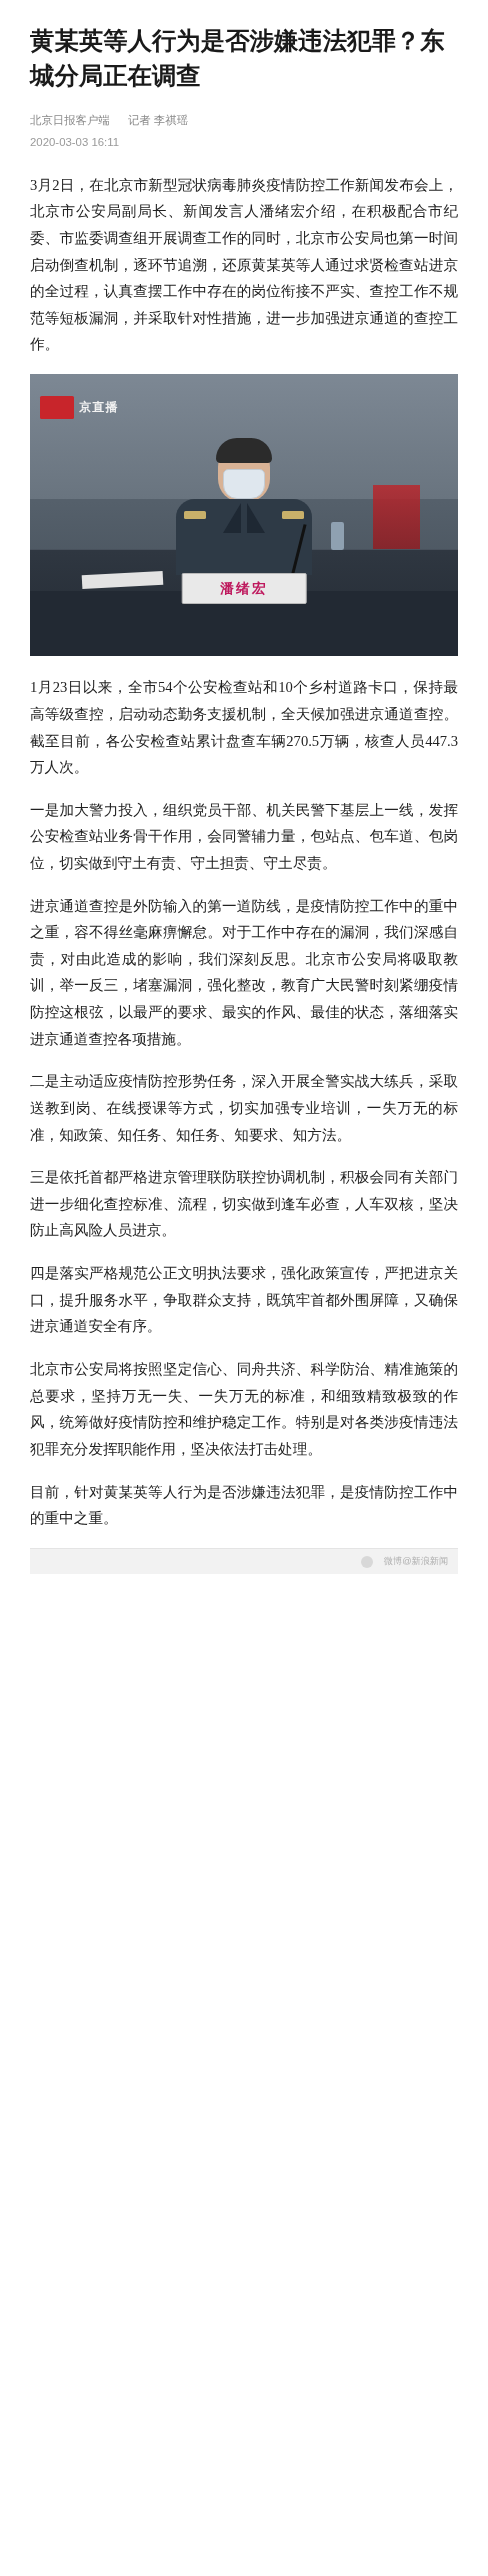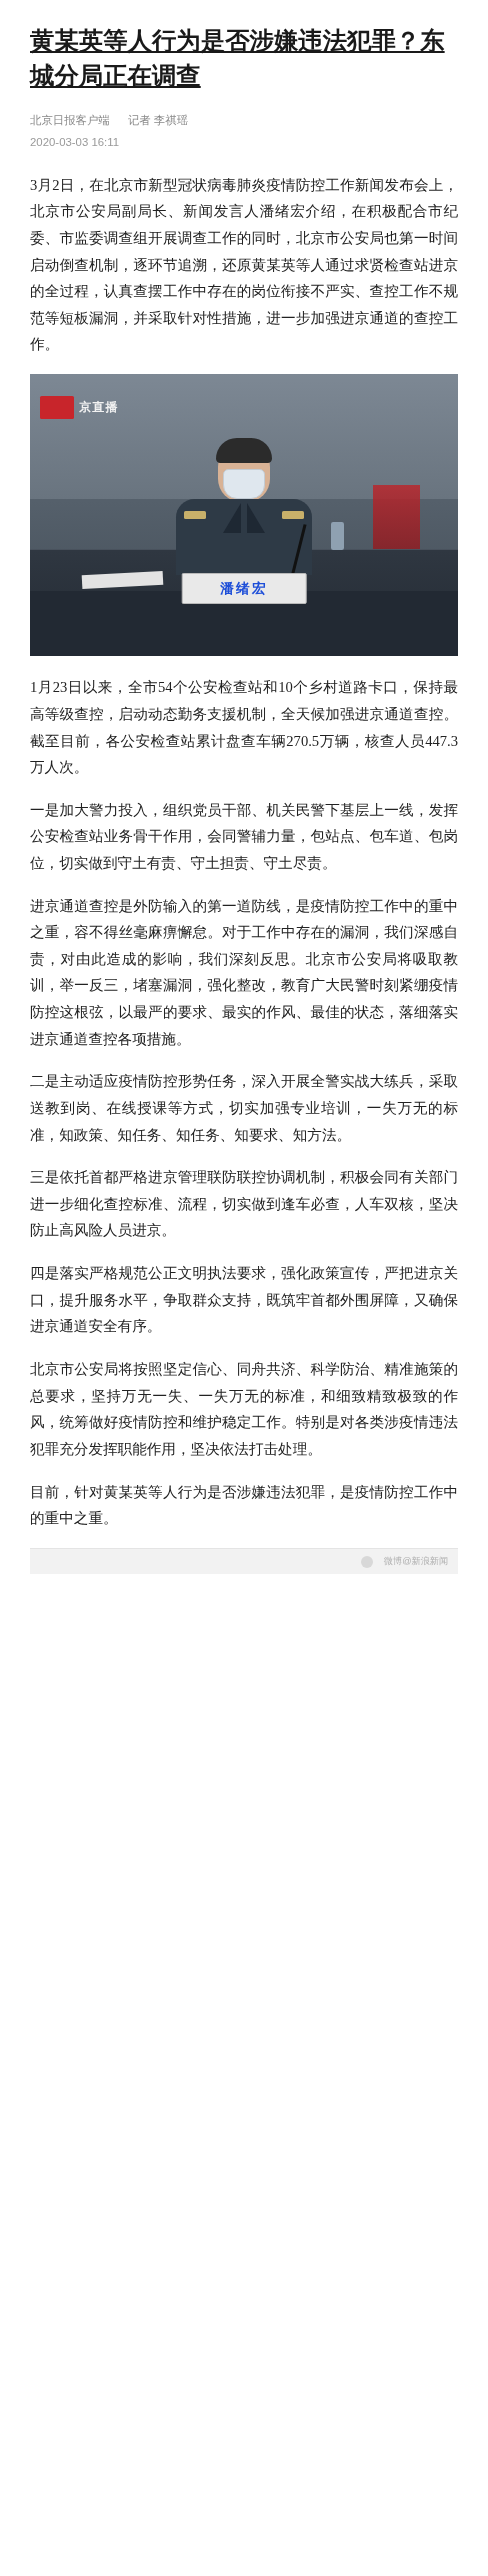--- a/index.html
+++ b/index.html
@@ -19,21 +19,20 @@
     background: #ffffff;
   }
   .headline {
     font-size: 24.4px;
     line-height: 1.42;
     font-weight: bold;
     color: #1a1a1a;
     letter-spacing: 0px;
     margin: 0 0 18.4px 0;
     font-family: "Liberation Serif", serif;
-    text-decoration: underline;
   }
   .byline {
     font-size: 11.4px;
     color: #8a8a8a;
     line-height: 1.5;
     margin: 0 0 5.4px 0;
   }
   .byline .author {
     margin-left: 15px;
   }
@@ -195,21 +194,21 @@
     transform: translateX(-50%);
     bottom: 52px;
     min-width: 103px;
     padding: 5.4px 9.8px;
     background: #e9e9e9;
     border: 1.1px solid #b9b9b9;
     border-radius: 1.6px;
     text-align: center;
     font-size: 13.6px;
     font-weight: bold;
-    color: #1d4ed8;
+    color: #be185d;
     letter-spacing: 2.2px;
     font-family: "Liberation Serif", serif;
   }
   .photo .paper {
     position: absolute;
     bottom: 69px;
     left: 52px;
     width: 81px;
     height: 14px;
     background: #e3e3e3;

